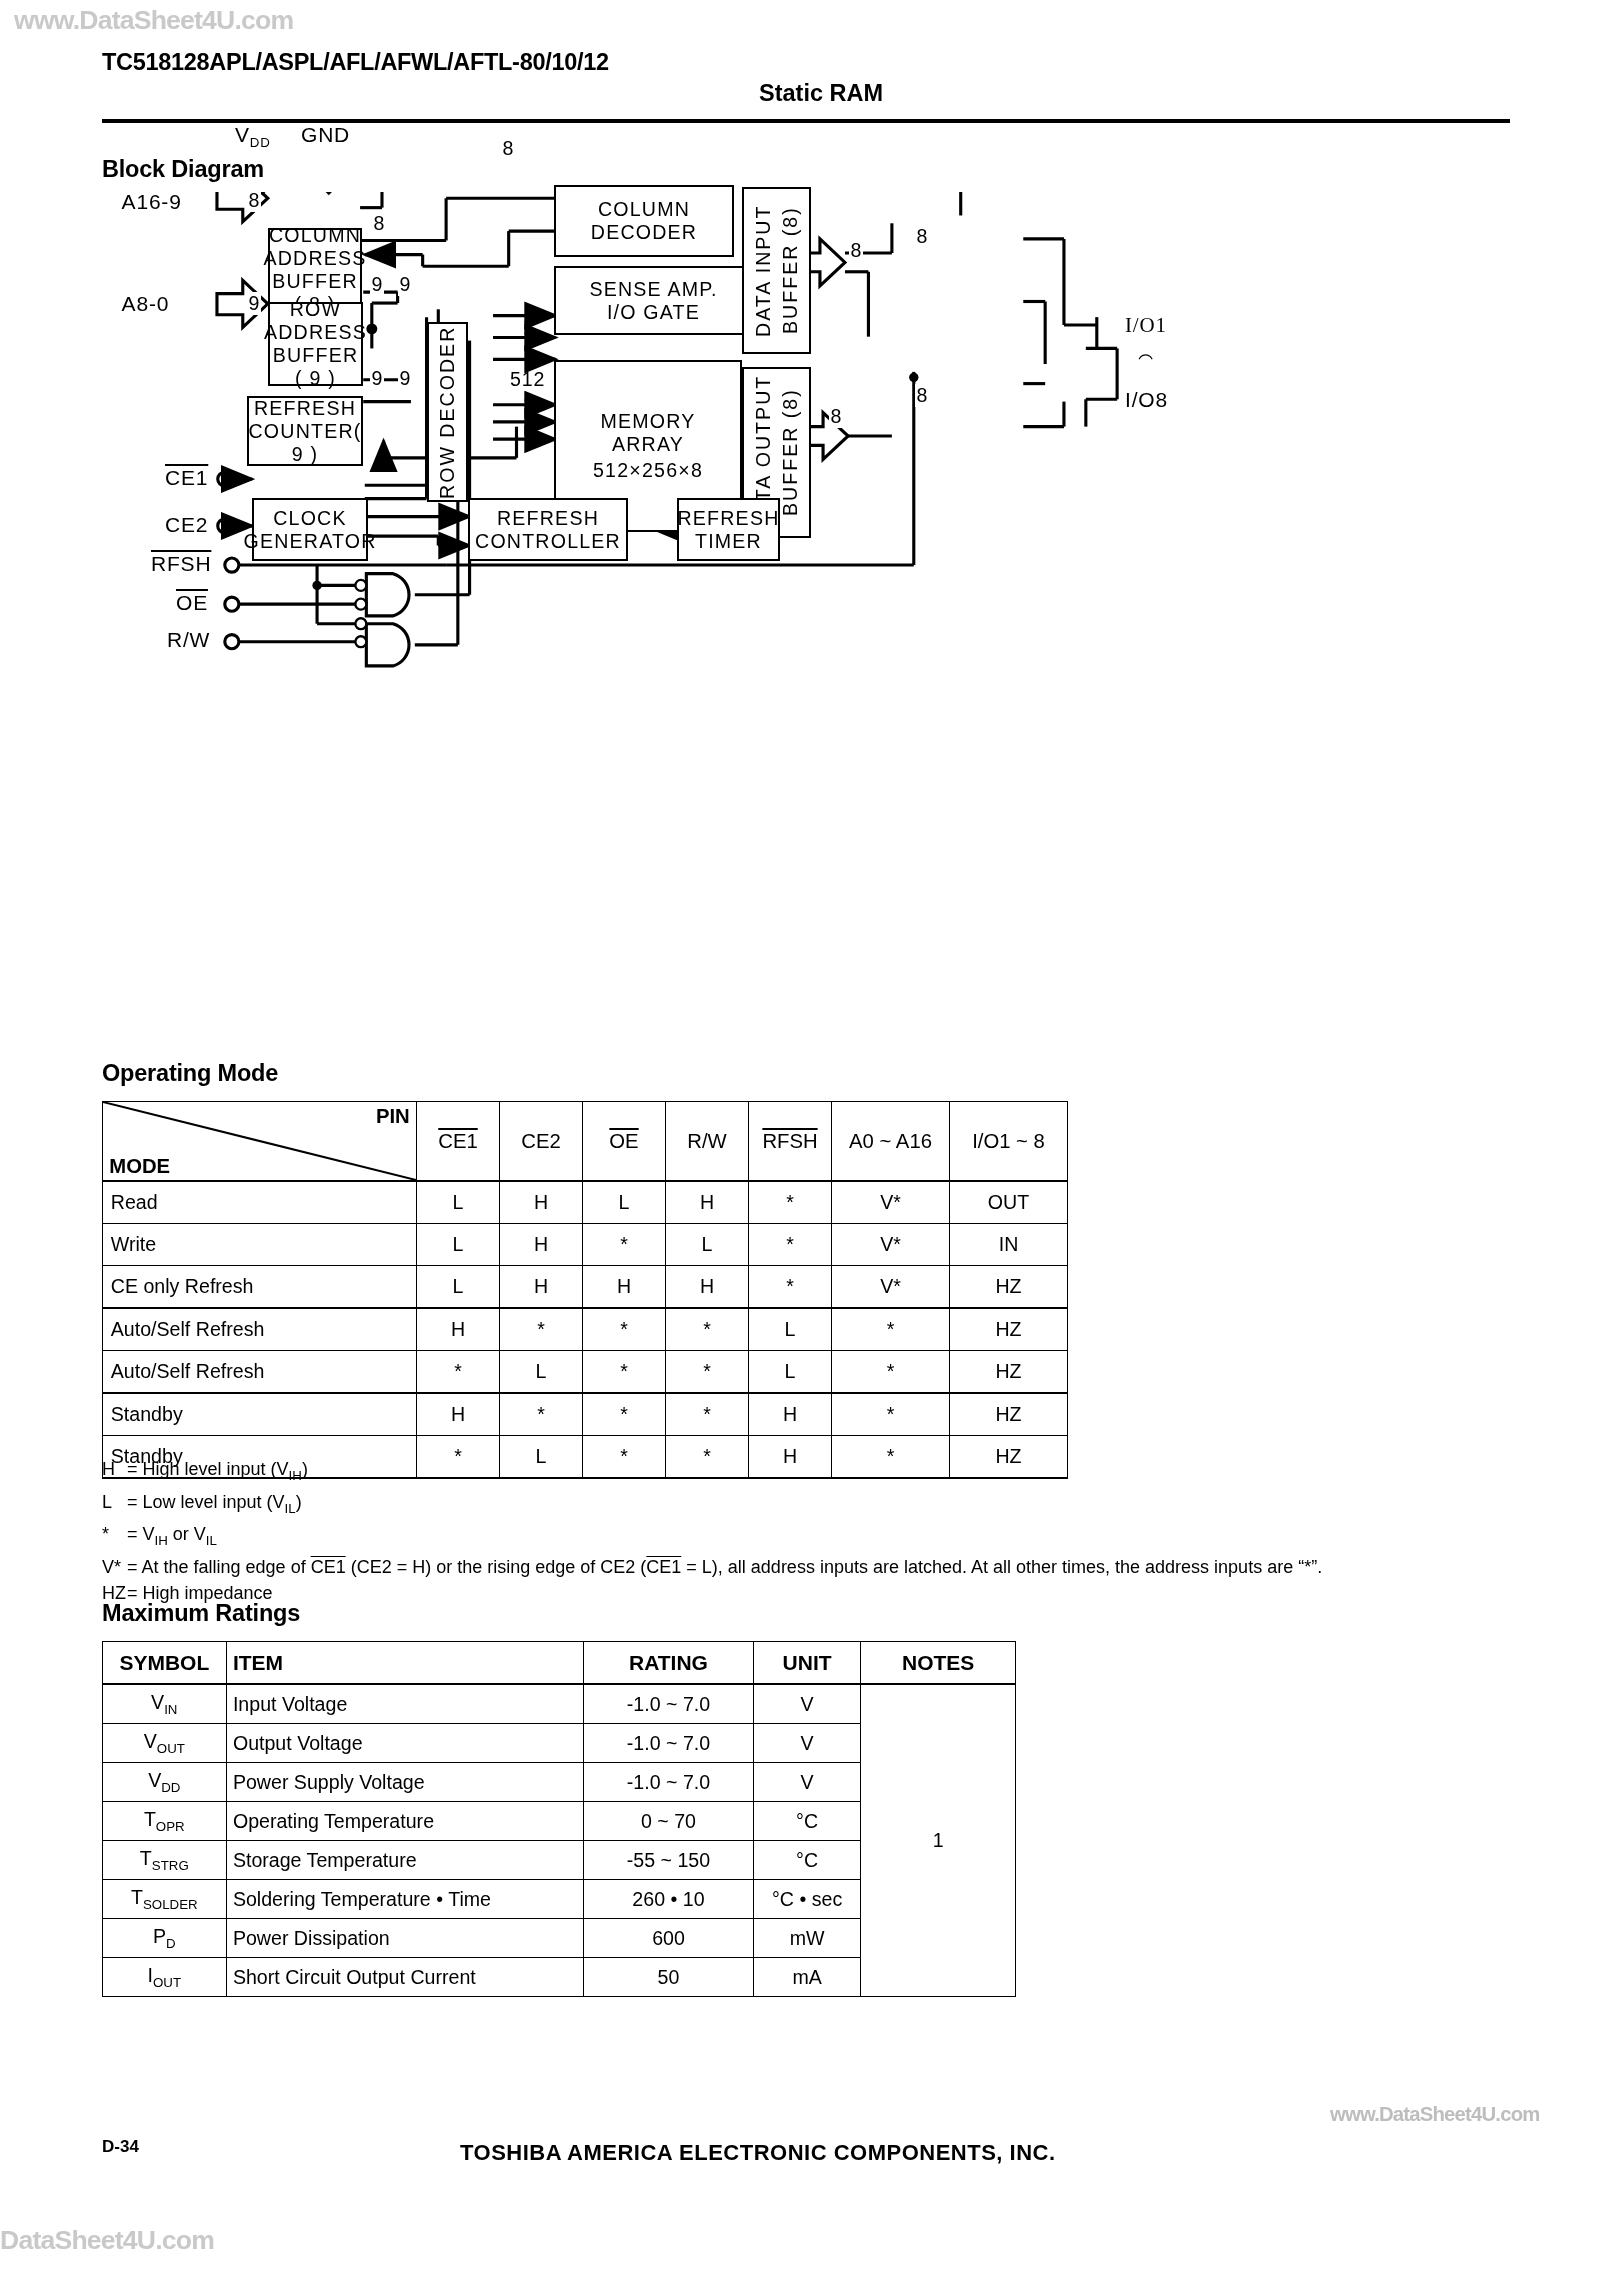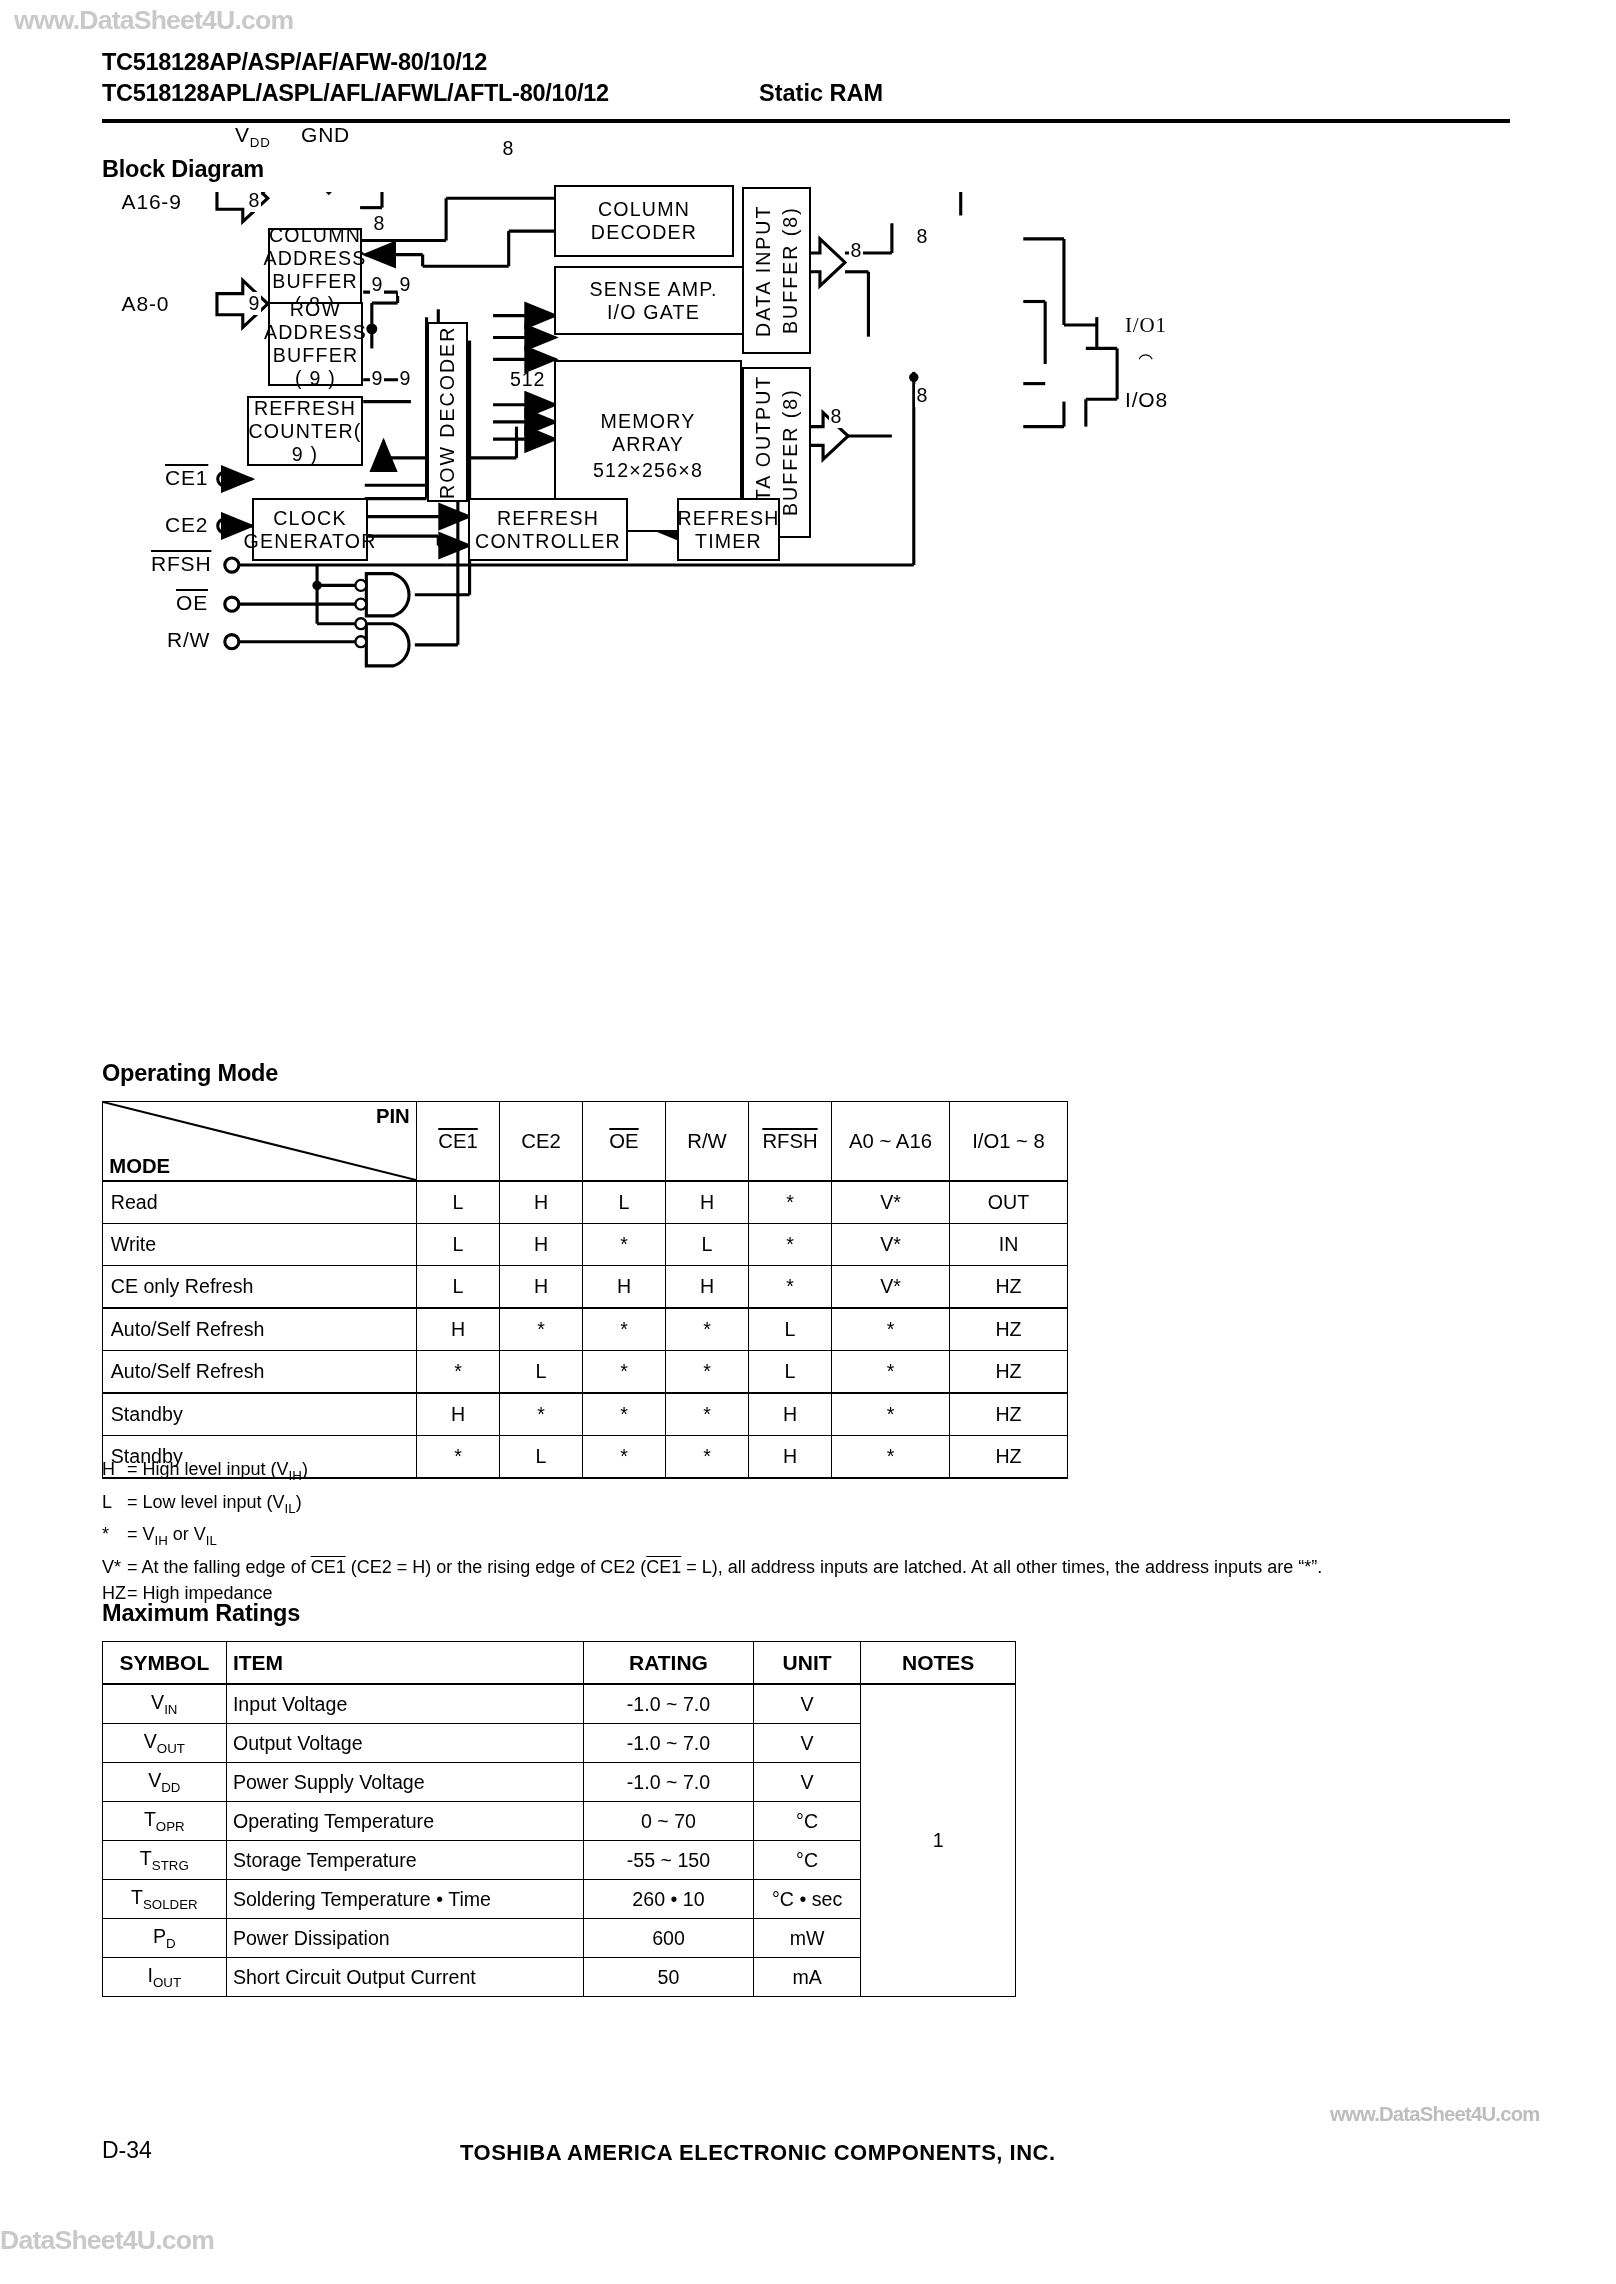--- a/index.html
+++ b/index.html
@@ -56,32 +56,31 @@
   #maxrat .unit{width:94px;}
   #maxrat .notes{width:141px;}
   sub{font-size:13.3px;}
 
   
   #notes{position:absolute;left:102px;top:1456px;font-size:18px;line-height:26px;}
   .nrow{white-space:nowrap;}
   .nkey{display:inline-block;width:25px;}
 
   
-  #ftr-page{position:absolute;left:102px;top:2137px;font-weight:normal;font-size:23px;}
+  #ftr-page{position:absolute;left:102px;top:2137px;font-weight:bold;font-size:17px;}
   #ftr-co{position:absolute;left:460px;top:2140px;font-weight:bold;font-size:22px;letter-spacing:0.5px;text-align:center;}
 </style>
 </head>
 <body>
 
 <div class="wm" id="wm-top">www.DataSheet4U.com</div>
 <div class="wm" id="wm-bottom">DataSheet4U.com</div>
 <div class="wm" id="wm-footer">www.DataSheet4U.com</div>
 
 <div id="hdr">
-  <div class="hdr-line">TC518128AP/ASP/AF/AFW-80/10/12</div>
   <div class="hdr-line">TC518128APL/ASPL/AFL/AFWL/AFTL-80/10/12</div>
   <div id="hdr-static">Static RAM</div>
 </div>
 <div id="hdr-rule"></div>
 
 <div class="sect-title" id="t-block">Block Diagram</div>
 
 <div id="bd">
   <svg width="1134" height="829" viewBox="0 0 1450 1060">
     <defs>

